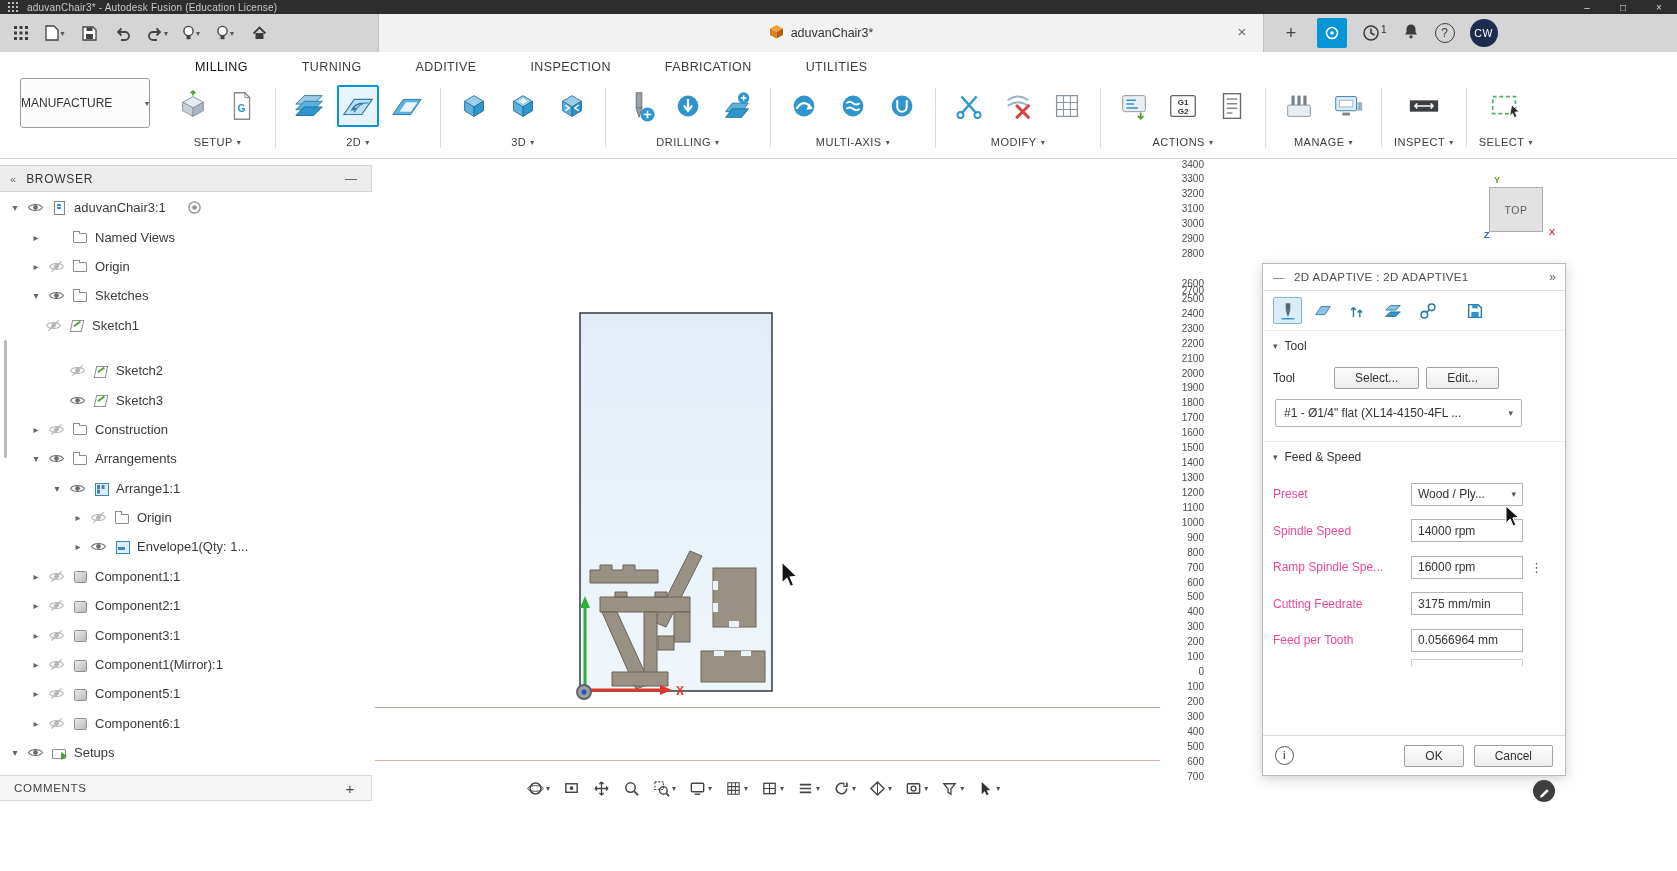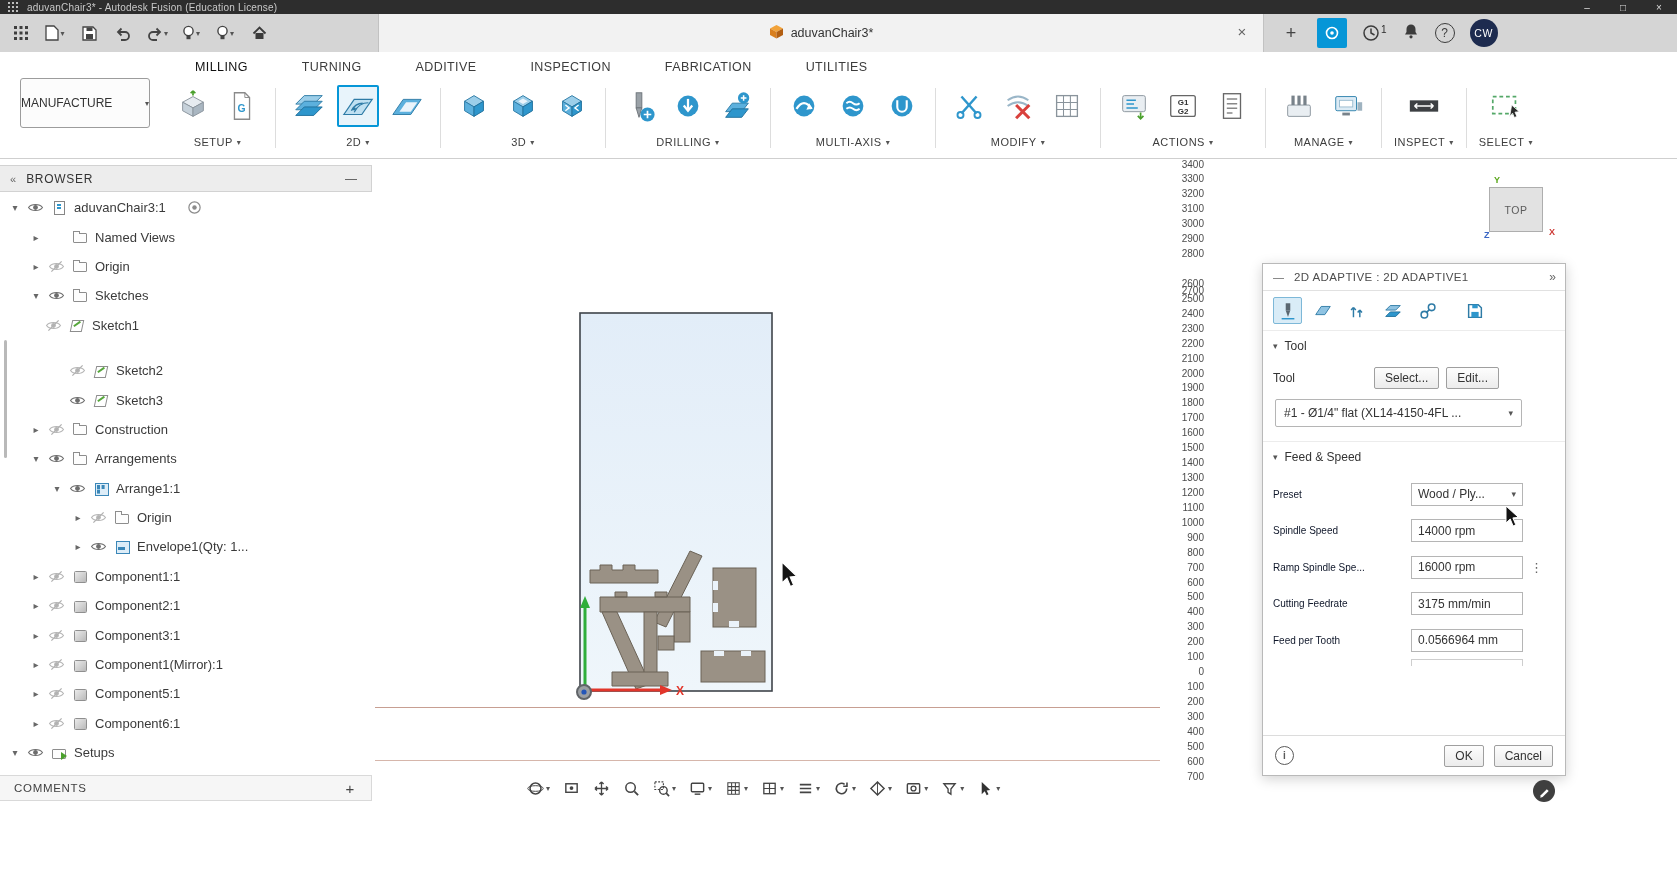--- a/index.html
+++ b/index.html
@@ -97,28 +97,28 @@
   .dlg-title{margin-left:10px;font-size:11.5px;color:#4d4d4d;letter-spacing:.4px}
   .dlg-exp{margin-left:auto;margin-right:9px;color:#666}
   #dlg-tabs{display:flex;align-items:center;gap:6px;padding:6px 10px;border-bottom:1px solid #ececec}
   .dtab{width:27px;height:25px;display:flex;align-items:center;justify-content:center;border:1px solid transparent;border-radius:2px}
   .dtab.active{background:#d9ecf7;border-color:#7db8d8}
   .dtab.sep{margin-left:12px}
   .sec-h{display:flex;align-items:center;gap:7px;height:30px;padding-left:10px;font-size:12px;color:#333}
   .sch-caret{font-size:9px;color:#555}
   .tool-row{display:flex;align-items:center;height:34px;padding:0 10px}
   .tr-buttons{margin-left:auto;display:flex;gap:7px;margin-right:56px}
-  .btn{border:1px solid #9f9f9f;background:linear-gradient(#fdfdfd,#ececec);border-radius:2px;font-size:12px;color:#333;padding:3px 10px}
+  .btn{border:1px solid #9f9f9f;background:linear-gradient(#fdfdfd,#ececec);border-radius:2px;font-size:12px;color:#333;padding:3px 20px}
   .tool-select{margin:4px 43px 14px 12px;height:26px;border:1px solid #b5b5b5;border-radius:2px;display:flex;align-items:center;
                padding:0 8px;font-size:12px;white-space:nowrap;overflow:hidden}
   .ts-caret{margin-left:auto;font-size:9px;color:#555;padding-left:4px}
   .feed-sec{border-top:1px solid #ececec;margin-top:4px}
   #feed-rows{padding-top:4px}
   .frow{display:flex;align-items:center;height:36.5px;padding:0 10px;position:relative}
-  .flabel{font-size:10px;color:#0f172a;white-space:nowrap}
+  .flabel{font-size:12px;color:#ec4899;white-space:nowrap}
   .fvalue{margin-left:auto;margin-right:32px;width:112px;height:23px;border:1px solid #b5b5b5;background:#fff;display:flex;
           align-items:center;padding:0 6px;font-size:12px;box-sizing:border-box;white-space:nowrap;overflow:hidden}
   .fcaret{margin-left:auto;font-size:9px;color:#555}
   .fmenu{position:absolute;right:22px;color:#666;font-size:13px}
   .sliver-row{display:flex;padding:0 10px}
   .sliver{margin-left:auto;margin-right:32px;width:112px;height:7px;border:1px solid #cecece;border-bottom:none;box-sizing:border-box}
   .dlg-footer{position:absolute;left:0;bottom:0;width:100%;height:40px;border-top:1px solid #dcdcdc;display:flex;align-items:center;box-sizing:border-box}
   .info-icon{margin-left:12px;width:17px;height:17px;border:1.5px solid #5a5a5a;border-radius:50%;display:flex;align-items:center;
              justify-content:center;font-size:10px;color:#5a5a5a;font-weight:bold}
   .footer-btns{margin-left:auto;margin-right:12px;display:flex;gap:10px}

